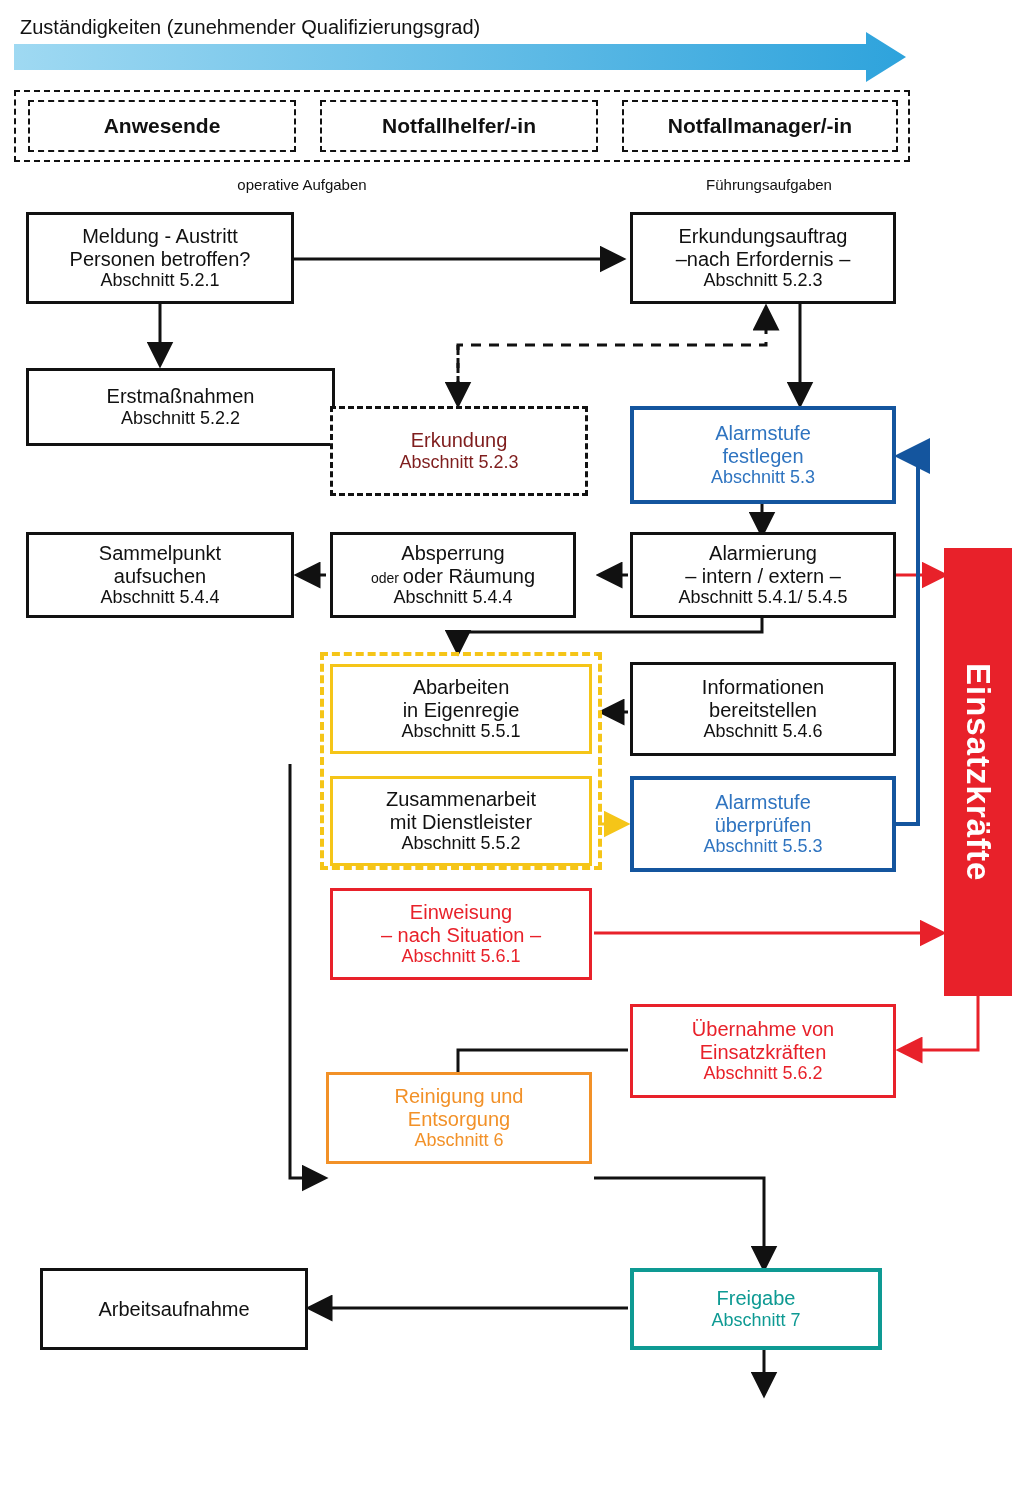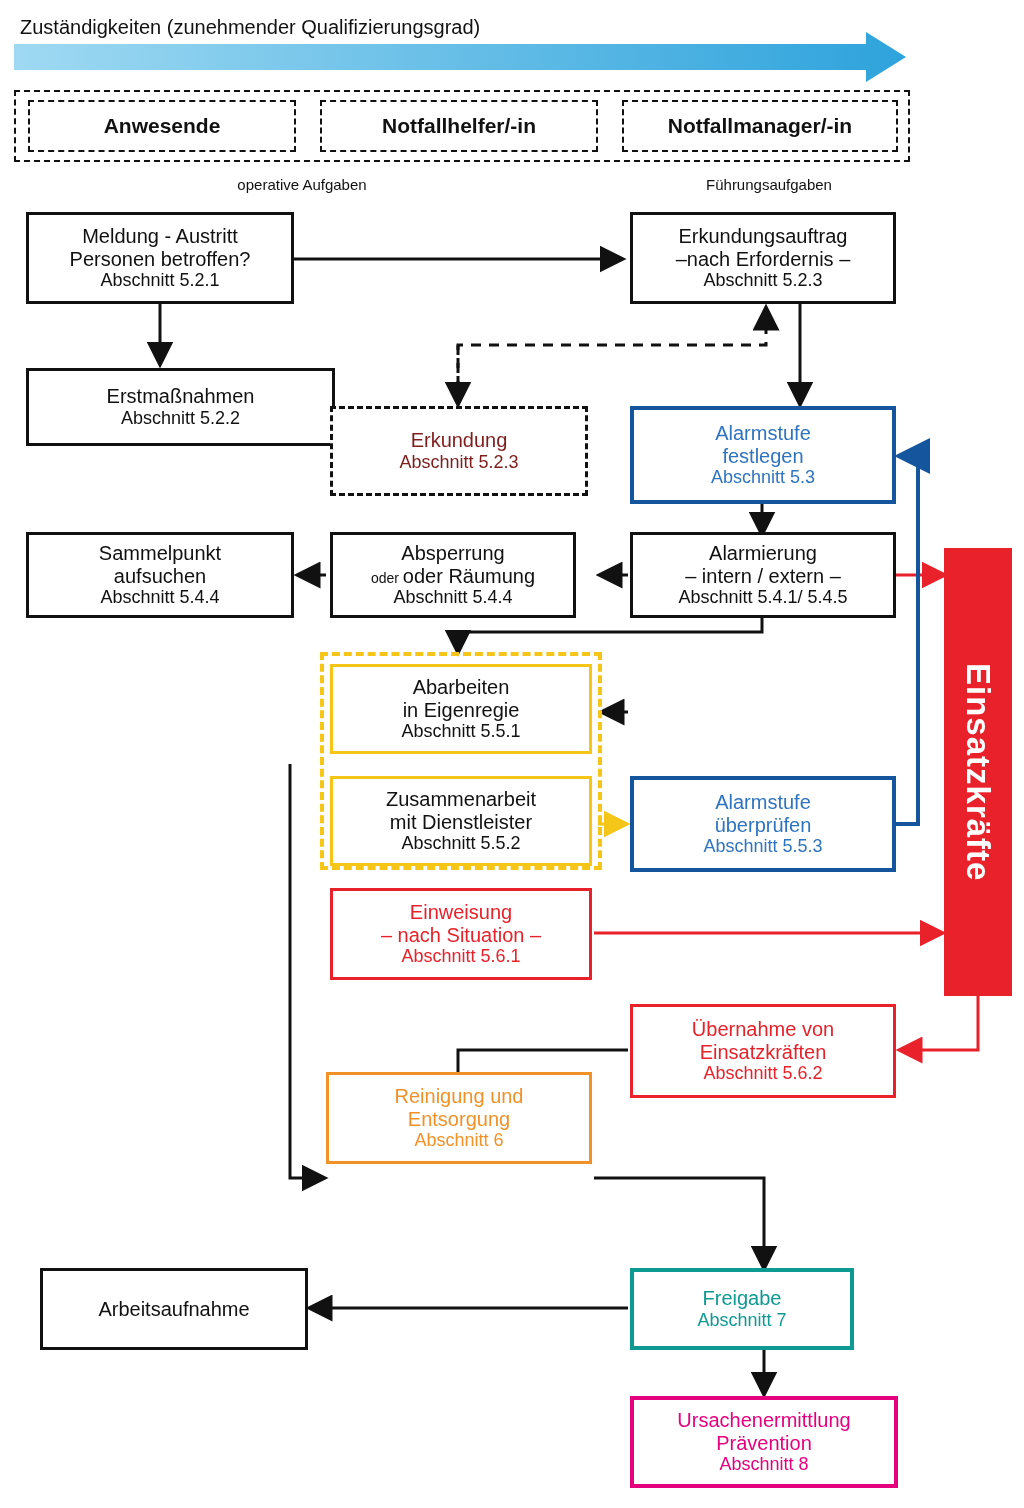--- a/index.html
+++ b/index.html
@@ -162,20 +162,25 @@
     <div class="l1">– intern / extern –</div>
     <div class="l3">Abschnitt 5.4.1/ 5.4.5</div>
   </div>
 
   <div class="abs node n-yellow" style="left:330px;top:664px;width:262px;height:90px;">
     <div class="l1">Abarbeiten</div>
     <div class="l1">in Eigenregie</div>
     <div class="l3">Abschnitt 5.5.1</div>
   </div>
 
+  <div class="abs node n-black" style="left:630px;top:662px;width:266px;height:94px;">
+    <div class="l1">Informationen</div>
+    <div class="l1">bereitstellen</div>
+    <div class="l3">Abschnitt 5.4.6</div>
+  </div>
 
   <div class="abs node n-yellow" style="left:330px;top:776px;width:262px;height:90px;">
     <div class="l1">Zusammenarbeit</div>
     <div class="l1">mit Dienstleister</div>
     <div class="l3">Abschnitt 5.5.2</div>
   </div>
 
   <div class="abs node n-blue" style="left:630px;top:776px;width:266px;height:96px;">
     <div class="l1">Alarmstufe</div>
     <div class="l1">überprüfen</div>
@@ -197,24 +202,19 @@
   <div class="abs node n-orange" style="left:326px;top:1072px;width:266px;height:92px;">
     <div class="l1">Reinigung und</div>
     <div class="l1">Entsorgung</div>
     <div class="l3">Abschnitt 6</div>
   </div>
 
   <div class="abs node n-black" style="left:40px;top:1268px;width:268px;height:82px;">
     <div class="l1">Arbeitsaufnahme</div>
   </div>
 
-  <div class="abs node n-teal" style="left:630px;top:1268px;width:224px;height:82px;">
+  <div class="abs node n-teal" style="left:630px;top:1268px;width:252px;height:82px;">
     <div class="l1">Freigabe</div>
     <div class="l3">Abschnitt 7</div>
   </div>
 
-  <div class="abs node n-magenta" style="left:630px;top:1396px;width:268px;height:92px;">
-    <div class="l1">Ursachenermittlung</div>
-    <div class="l1">Prävention</div>
-    <div class="l3">Abschnitt 8</div>
-  </div>
 
 </div>
 
 </body></html>

